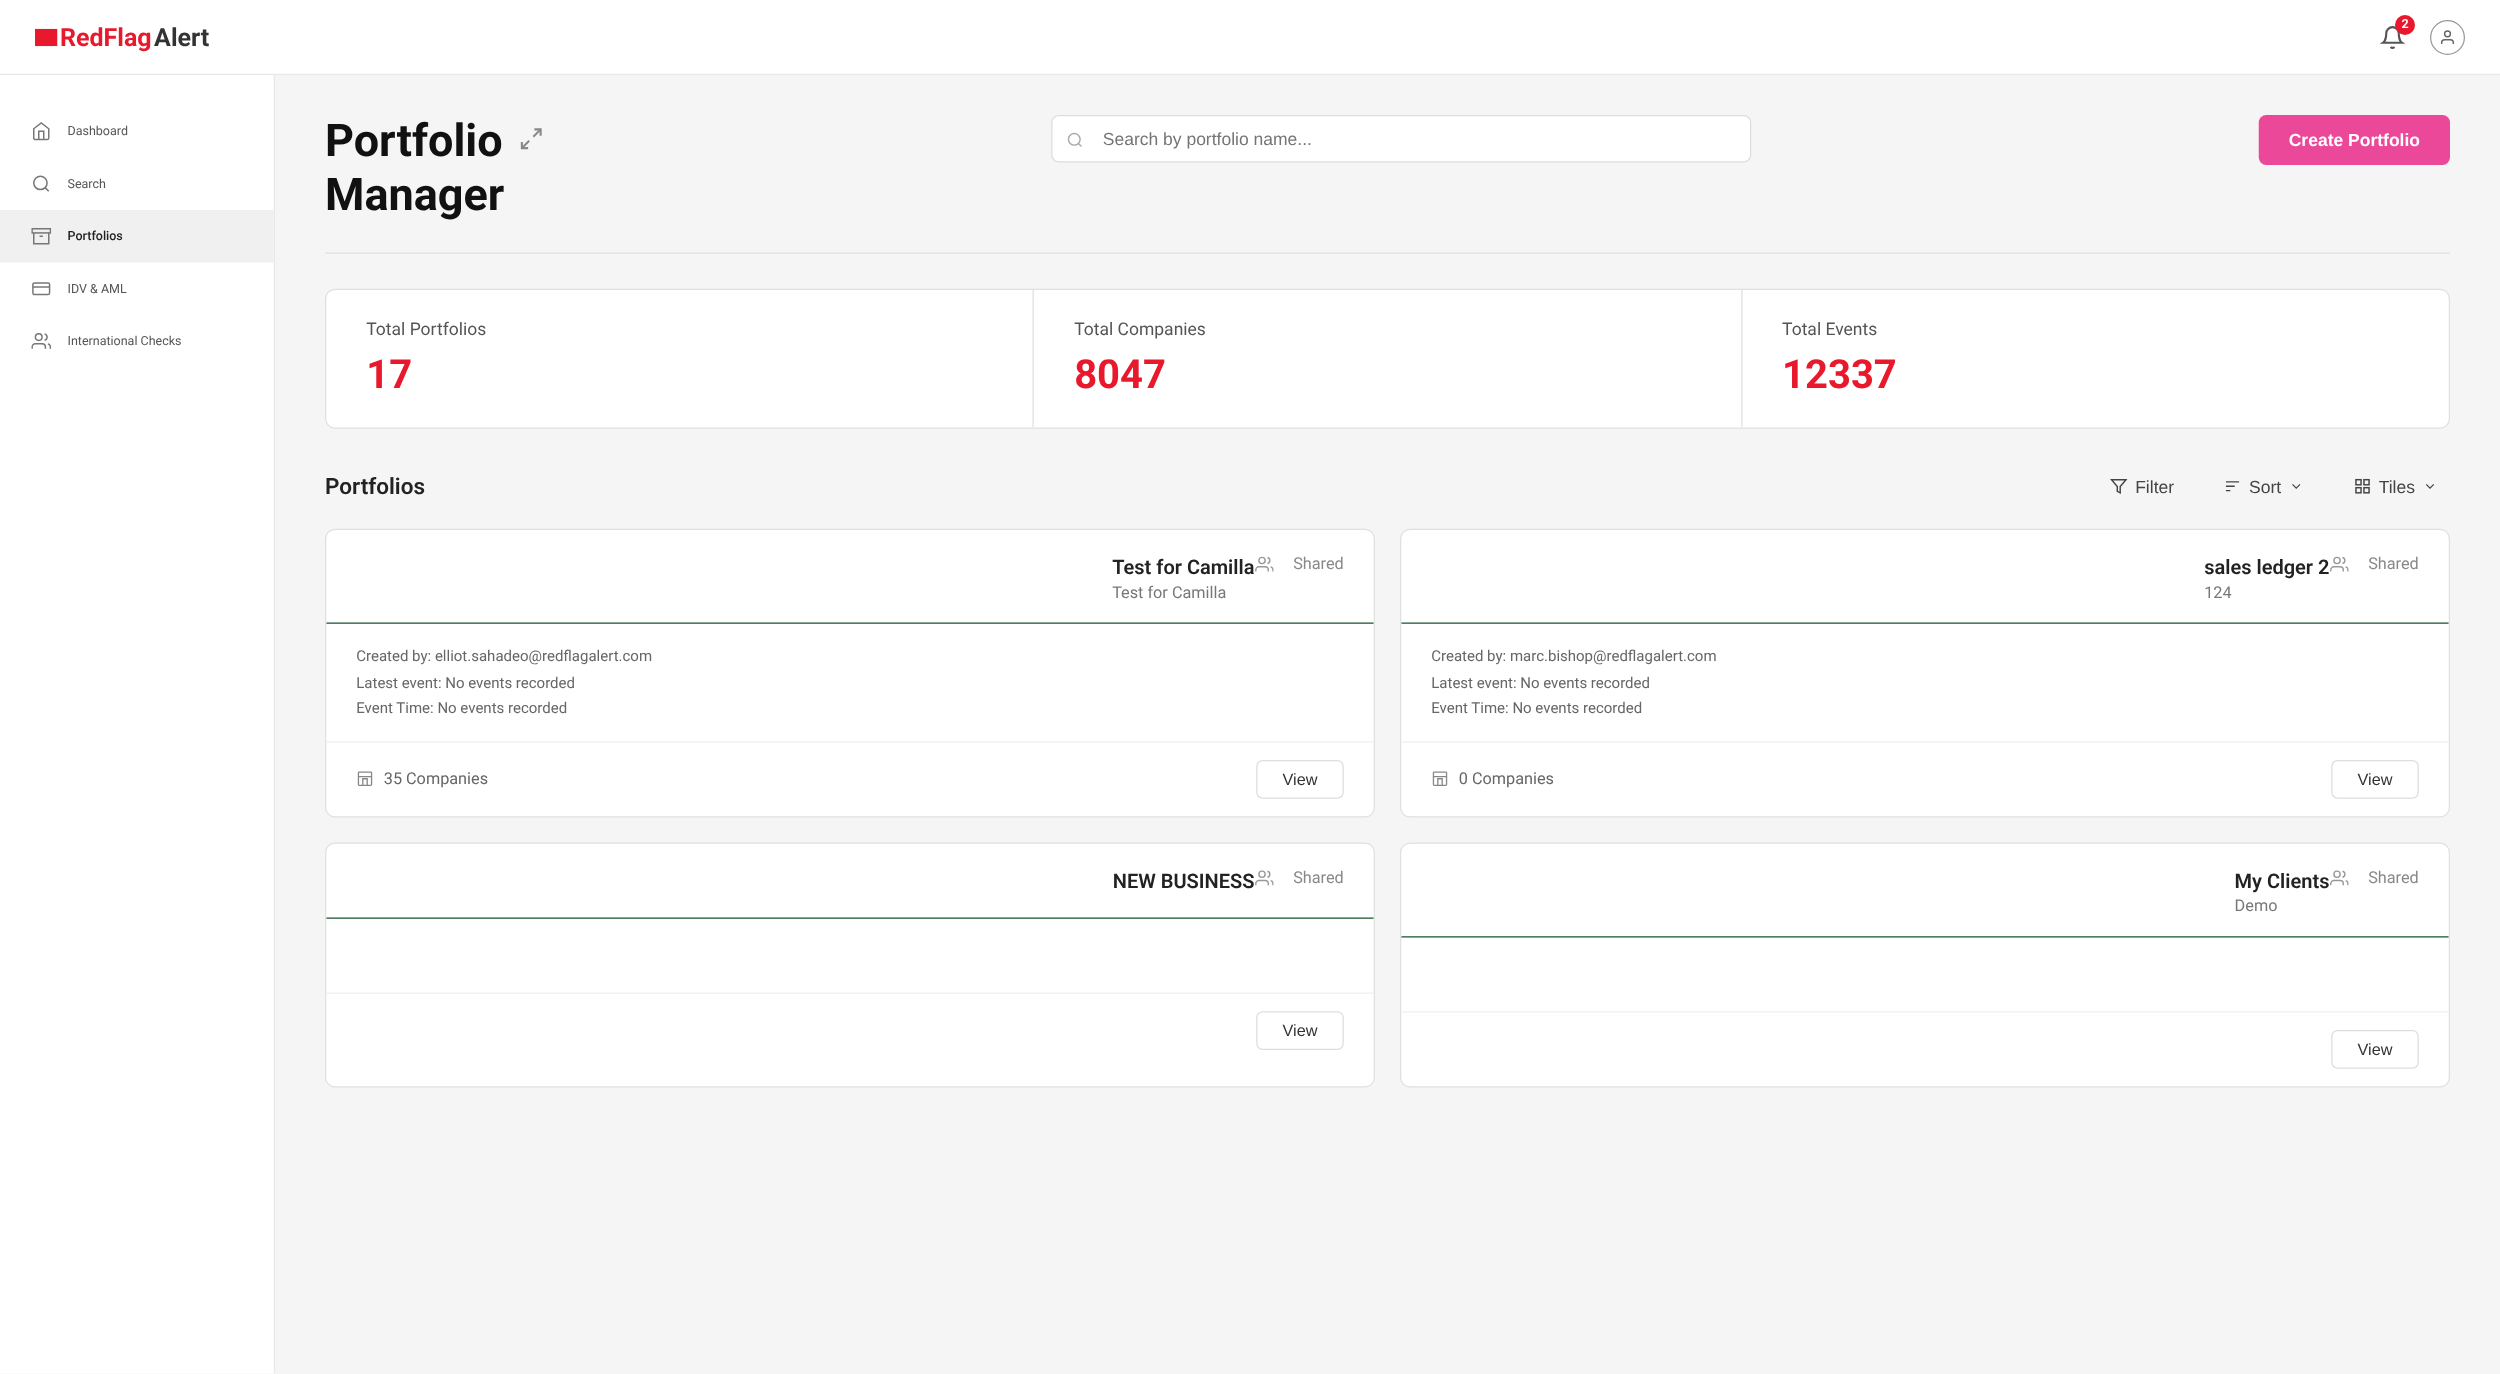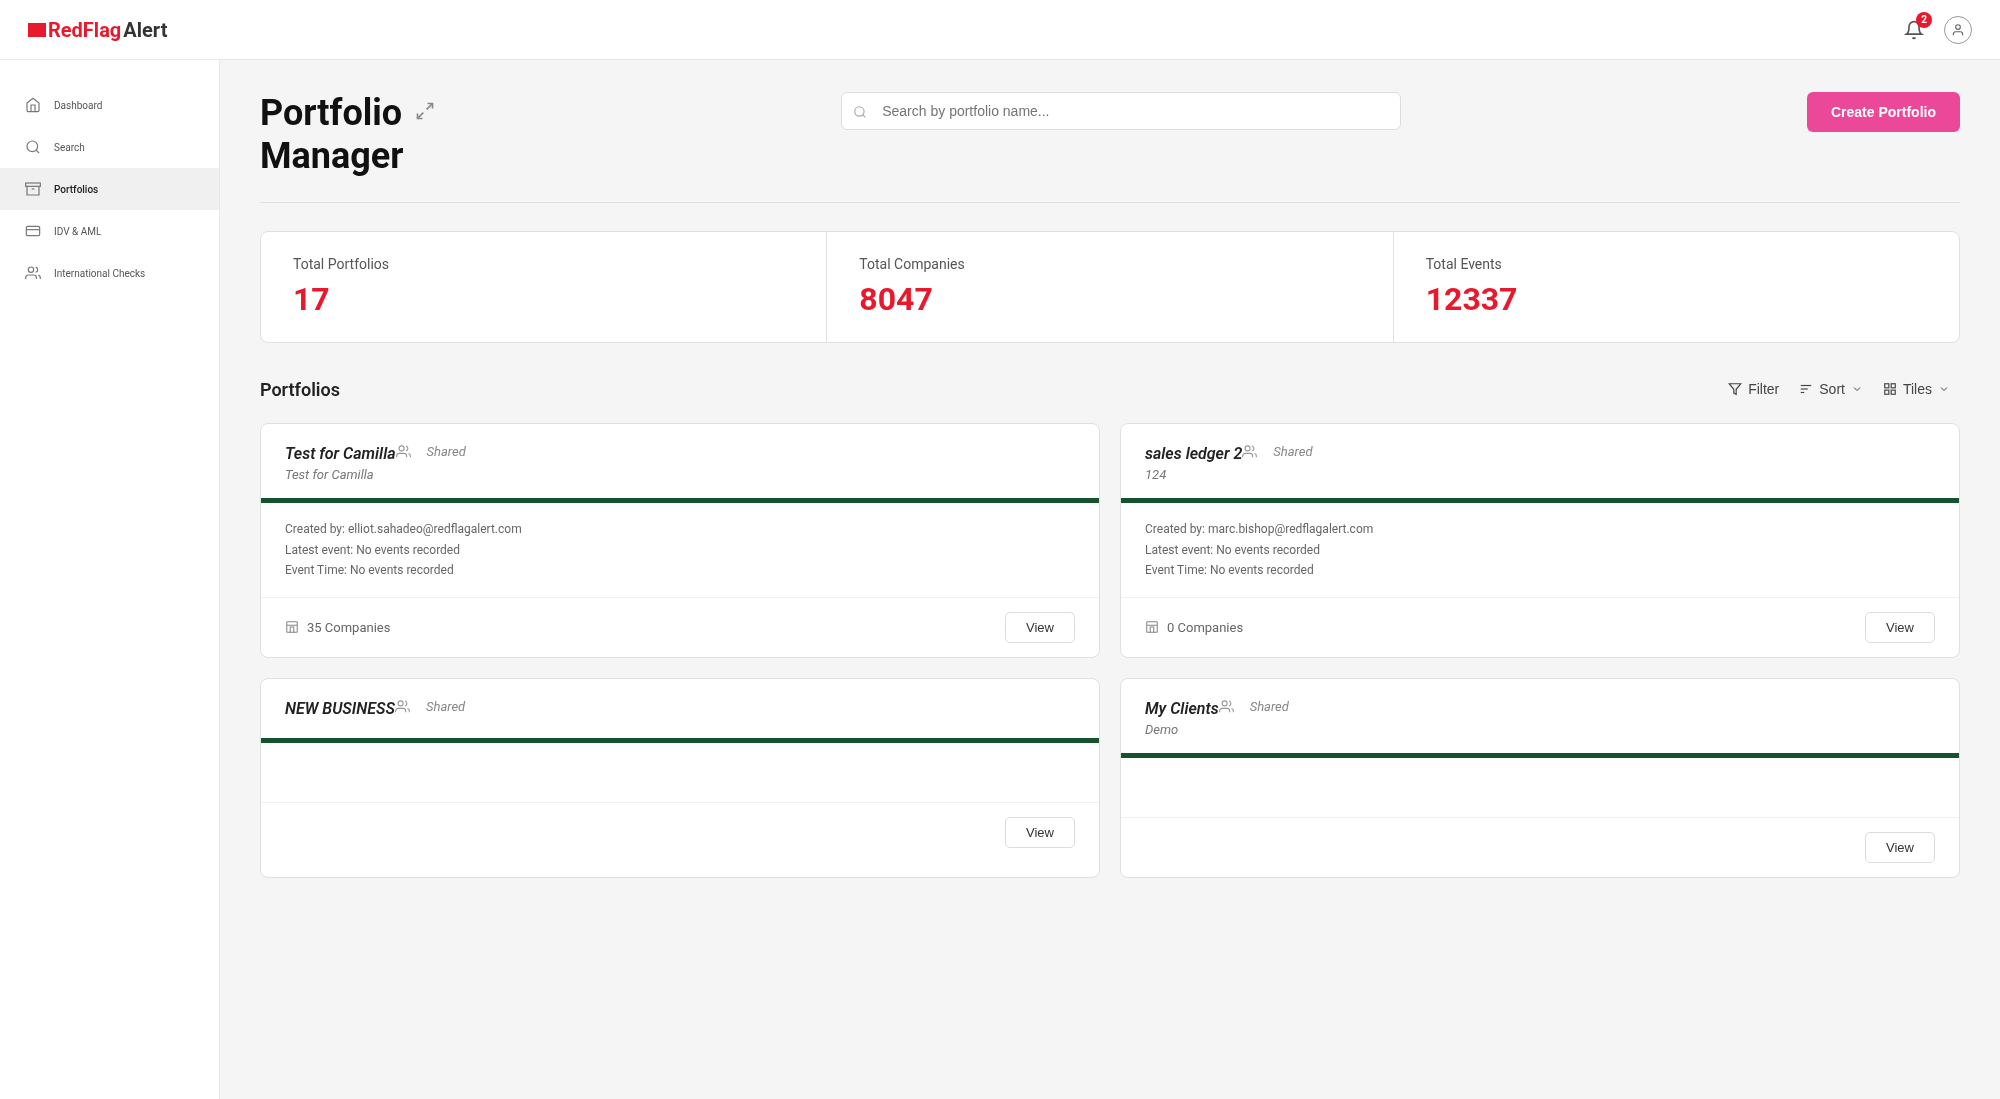--- a/index.html
+++ b/index.html
@@ -199,20 +199,21 @@
       margin-bottom: 20px;
     }
     .section-title {
       font-size: 18px;
       font-weight: 600;
       color: #222;
     }
     .section-controls {
       display: flex;
       align-items: center;
+      gap: 20px;
       justify-content: space-between;
     }
     .control-btn {
       display: flex;
       align-items: center;
       gap: 6px;
       cursor: pointer;
       color: #444;
       font-size: 14px;
       background: none;
@@ -228,25 +229,24 @@
       gap: 20px;
     }
     .portfolio-card {
       background: #fff;
       border-radius: 8px;
       border: 1px solid #e0e0e0;
       overflow: hidden;
     }
     .card-top {
       padding: 20px 24px 16px;
-      border-bottom: 5px solid #14532d;
+      border-bottom: 1px solid #14532d;
       display: flex;
       align-items: flex-start;
-      justify-content: flex-start;
-      font-style: italic;
+      justify-content: flex-end;
     }
     .card-name {
       font-size: 16px;
       font-weight: 600;
       color: #222;
       margin-bottom: 4px;
     }
     .card-subtitle {
       font-size: 13px;
       color: #777;

